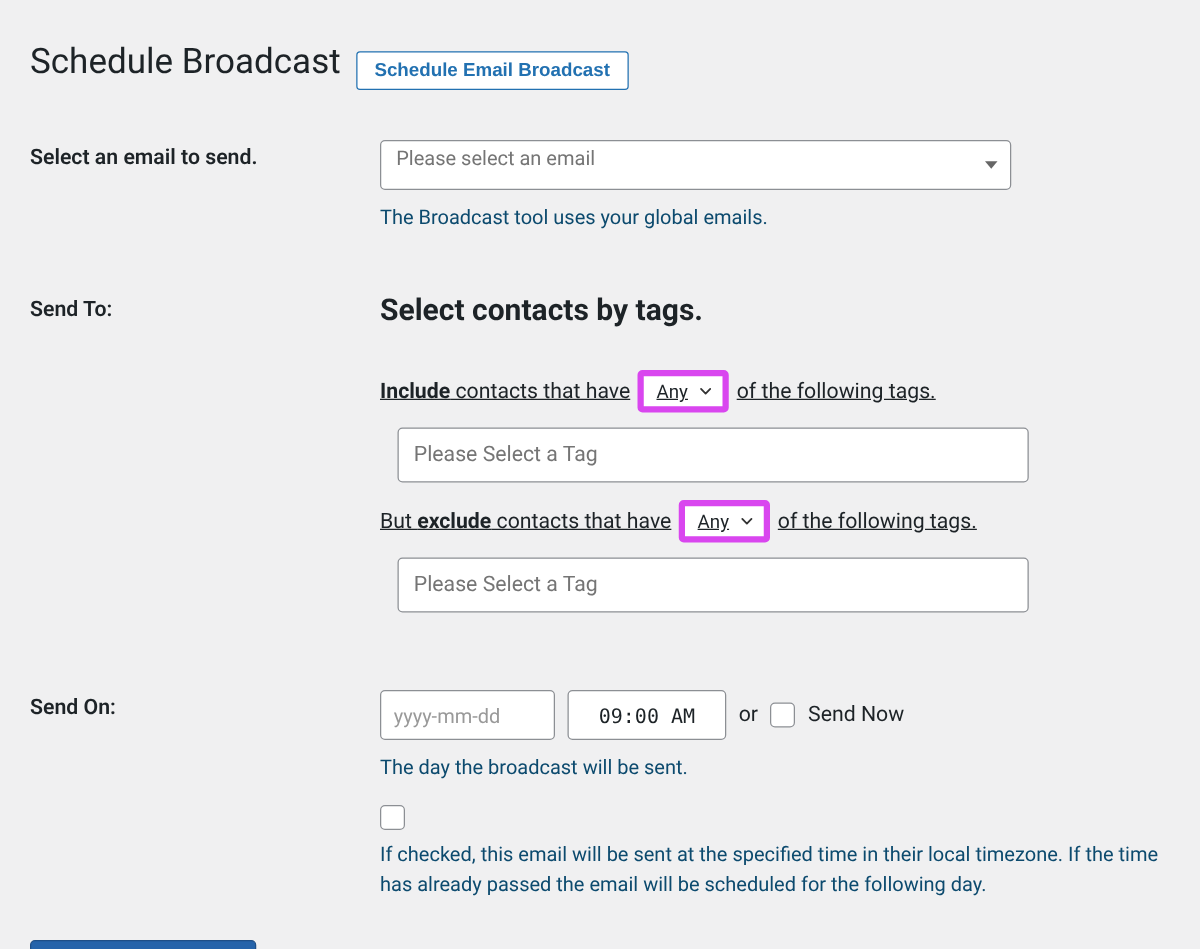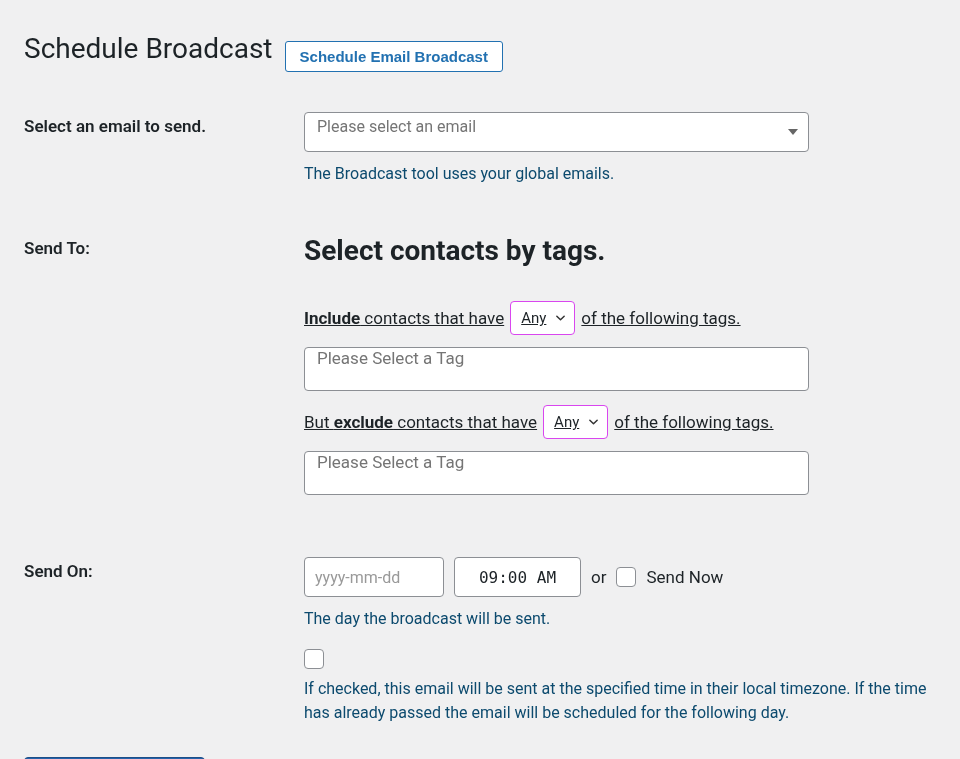--- a/index.html
+++ b/index.html
@@ -85,41 +85,41 @@
       border-right: 5px solid transparent;
       border-top: 6px solid #666;
     }
     .help-text {
       color: #0c4a6e;
       font-size: 16px;
       margin-top: 10px;
       line-height: 1.5;
     }
     .section-title {
-      font-size: 28px;
+      font-size: 24px;
       font-weight: 700;
       color: #1d2327;
       margin-bottom: 34px;
     }
     .sentence {
       font-size: 17px;
       color: #1d2327;
       display: flex;
       align-items: center;
       flex-wrap: wrap;
       gap: 6px;
       margin-bottom: 12px;
       text-decoration: underline;
     }
     .sentence strong {
       font-weight: 700;
     }
     .mini-select {
       height: 34px;
-      border: 1px solid #d946ef;
+      border: 5px solid #d946ef;
       border-radius: 4px;
       background: #fff;
       padding: 0 28px 0 10px;
       font-size: 15px;
       color: #1d2327;
       display: inline-flex;
       align-items: center;
       cursor: pointer;
       position: relative;
     }
@@ -135,22 +135,24 @@
     .tag-input {
       width: 505px;
       height: 44px;
       border: 1px solid #8c8f94;
       border-radius: 4px;
       background: #fff;
       padding: 0 12px;
       font-size: 17px;
       color: #757575;
       display: flex;
+      align-items: center;
       cursor: text;
       margin-bottom: 14px;
+      margin-left: 14px;
     }
     .inline-inputs {
       display: flex;
       align-items: center;
       gap: 10px;
       flex-wrap: wrap;
     }
     .date-input, .time-input {
       height: 40px;
       border: 1px solid #8c8f94;

